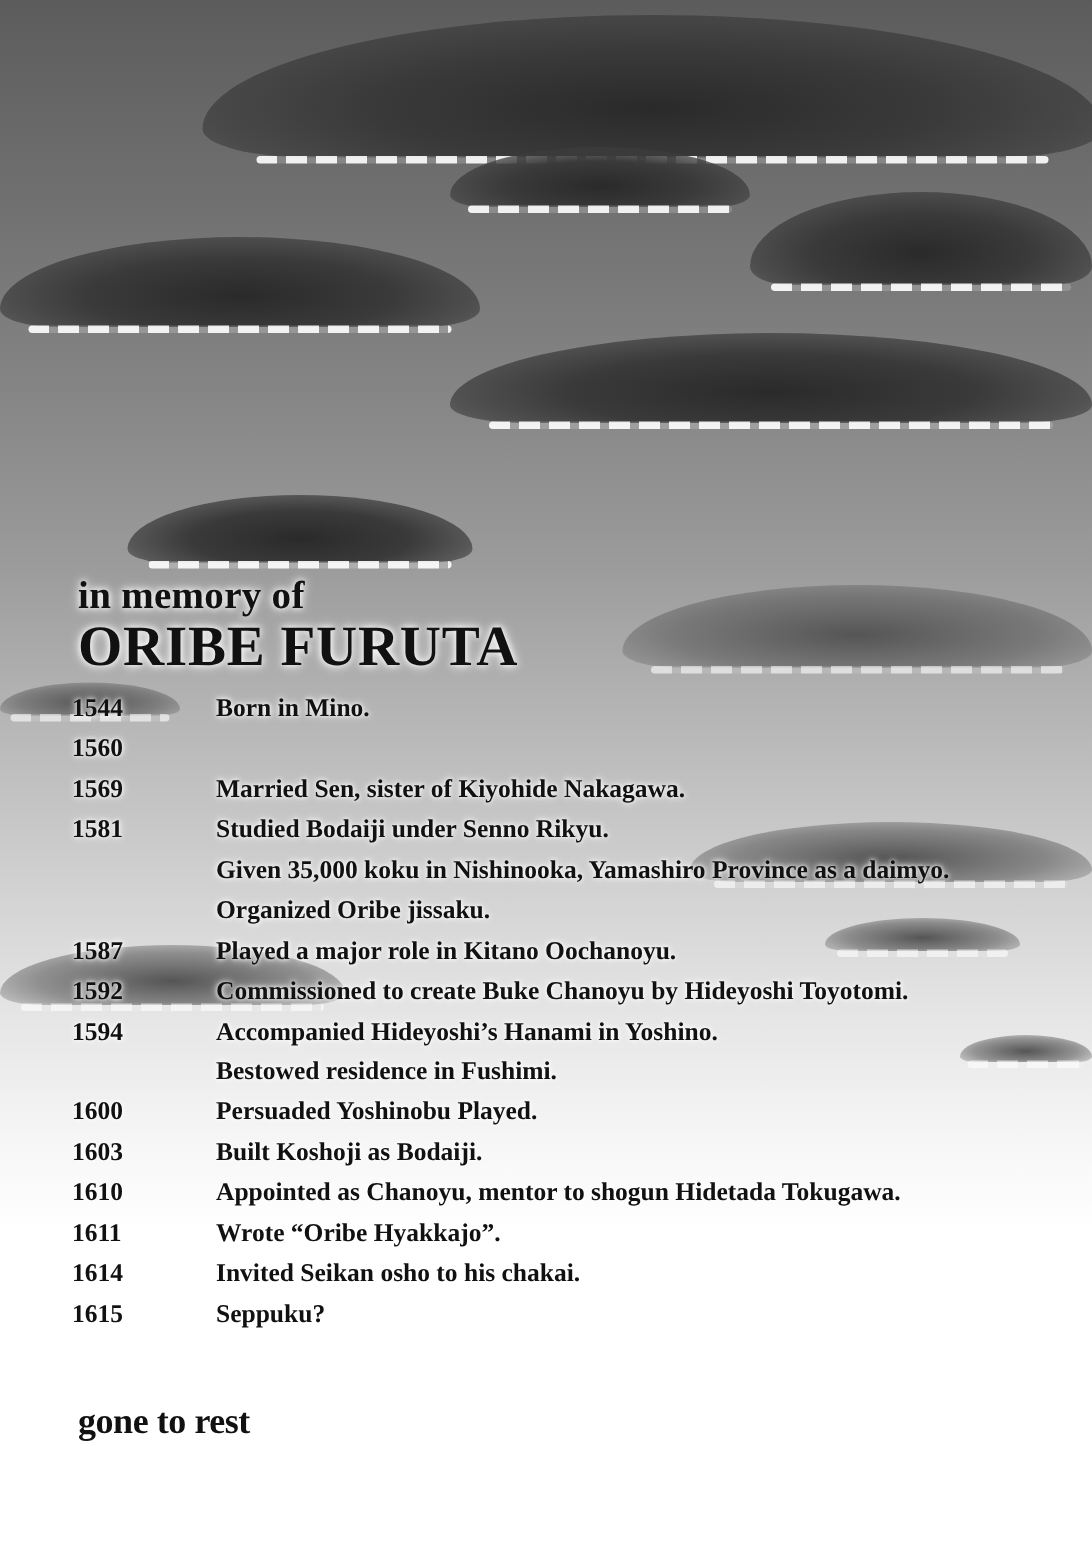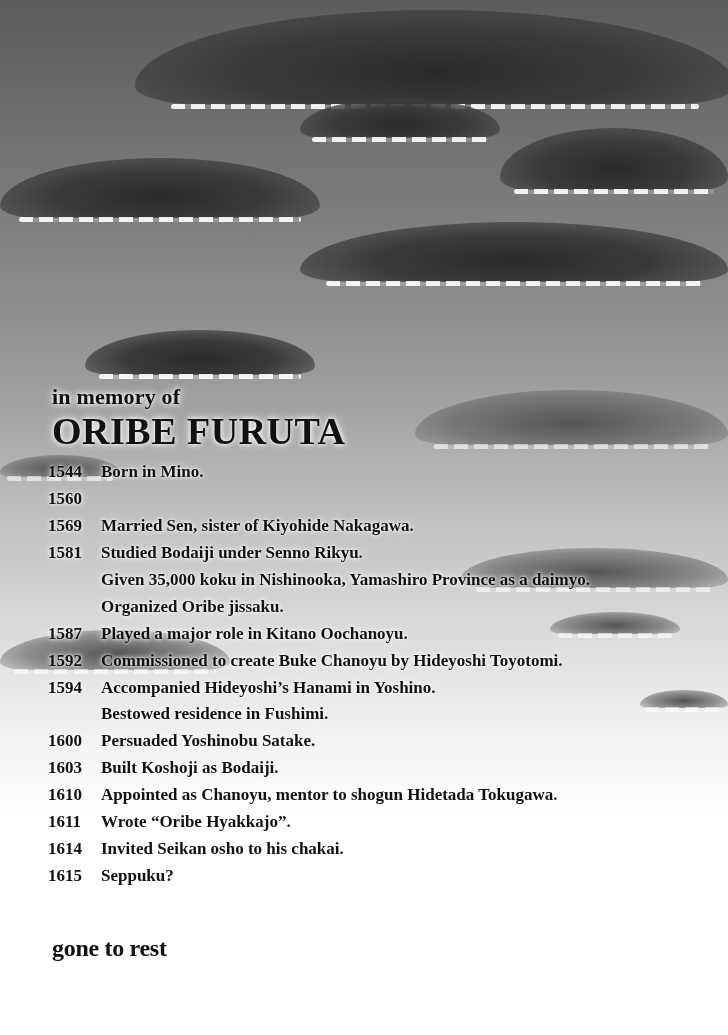--- a/index.html
+++ b/index.html
@@ -23,29 +23,29 @@
   .cloud::after {
     content: ""; position: absolute; left: 6%; right: 6%; bottom: -4px; height: 5px;
     background: repeating-linear-gradient(90deg, #fff 0 14px, rgba(255,255,255,0.2) 14px 20px);
     border-radius: 3px; opacity: 0.9;
   }
   .cloud.light { background: radial-gradient(ellipse at 50% 60%, #555 0%, rgba(90,90,90,0.6) 55%, rgba(120,120,120,0) 100%); }
   .cloud.light::after { opacity: 0.6; }
 
   .content { position: absolute; left: 52px; top: 382px; }
   .subtitle {
-    font-size: 22px; font-weight: bold; letter-spacing: 0.2px; line-height: 30px;
+    font-size: 26px; font-weight: bold; letter-spacing: 0.2px; line-height: 30px;
     text-shadow: 0 0 4px #fff, 0 0 8px #fff;
   }
   .title {
     font-size: 38px; font-weight: bold; letter-spacing: 0.5px; line-height: 38px;
     text-shadow: 0 0 4px #fff, 0 0 8px #fff;
   }
   .timeline { position: absolute; left: 48px; top: 459px; width: 640px; }
-  .row { display: flex; height: 26.9px; align-items: center; font-size: 17px; font-weight: bold; }
+  .row { display: flex; height: 26.9px; align-items: center; font-size: 17px; font-weight: bold; gap: 43px; }
   .row .year { width: 53px; flex: none; text-shadow: 0 0 3px #fff, 0 0 6px #fff; }
   .row .event { text-shadow: 0 0 3px #fff, 0 0 6px #fff; white-space: nowrap; }
   .closing {
     position: absolute; left: 52px; top: 935px;
     font-size: 24px; font-weight: bold; letter-spacing: -0.3px;
   }
 </style>
 </head>
 <body>
 
@@ -104,21 +104,21 @@
     <div class="row">
       <span class="year">1594</span>
       <span class="event">Accompanied Hideyoshi’s Hanami in Yoshino.</span>
     </div>
     <div class="row">
       <span class="year"></span>
       <span class="event">Bestowed residence in Fushimi.</span>
     </div>
     <div class="row">
       <span class="year">1600</span>
-      <span class="event">Persuaded Yoshinobu Satake.</span>
+      <span class="event">Persuaded Yoshinobu Played.</span>
     </div>
     <div class="row">
       <span class="year">1603</span>
       <span class="event">Built Koshoji as Bodaiji.</span>
     </div>
     <div class="row">
       <span class="year">1610</span>
       <span class="event">Appointed as Chanoyu, mentor to shogun Hidetada Tokugawa.</span>
     </div>
     <div class="row">

